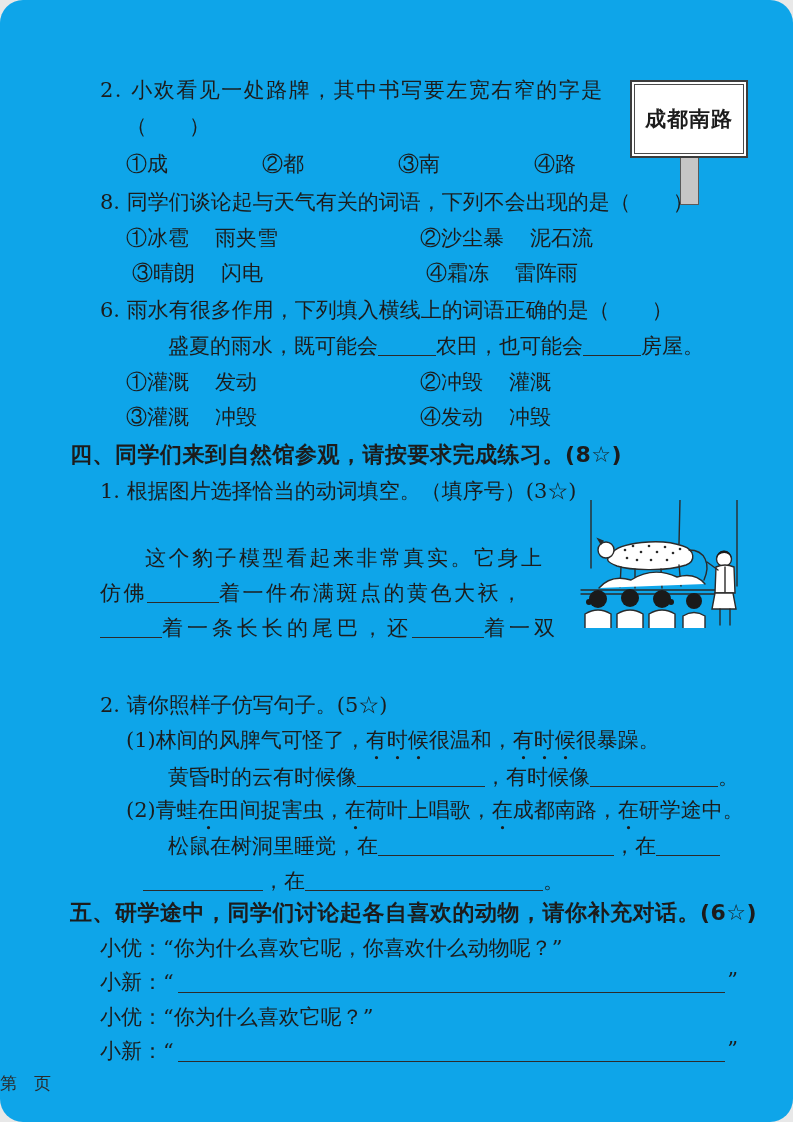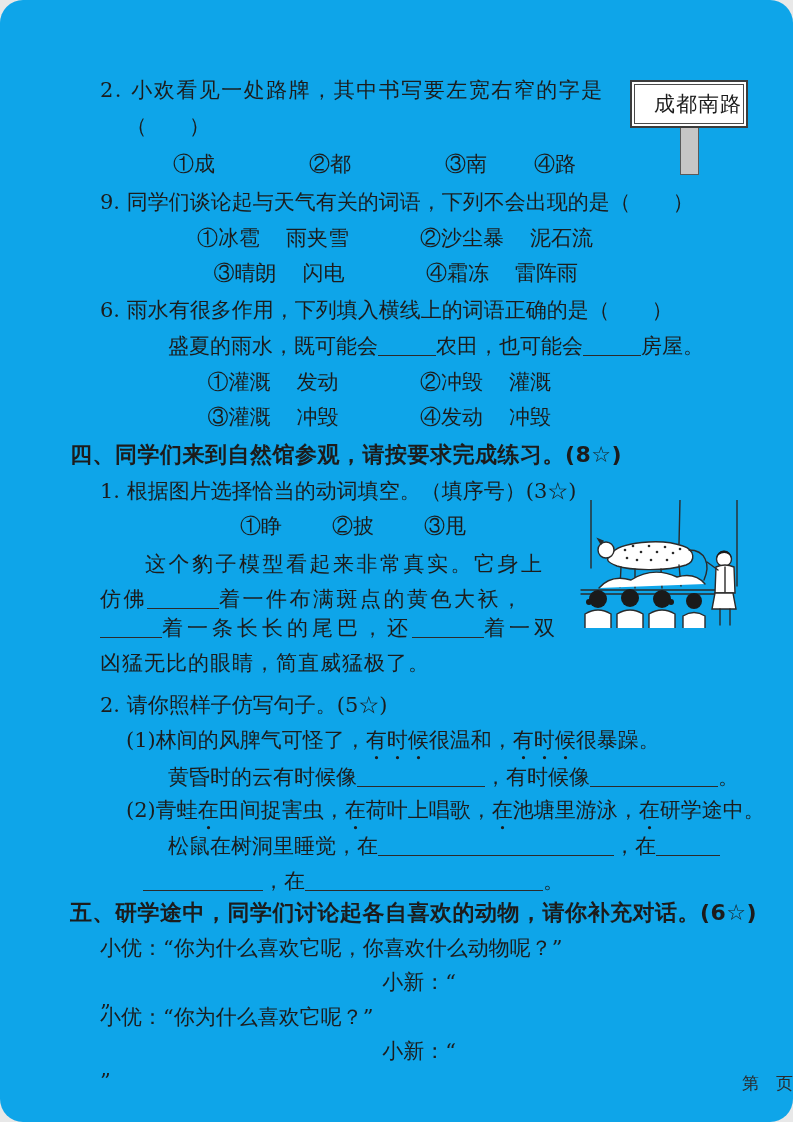--- a/index.html
+++ b/index.html
@@ -9,35 +9,35 @@
     font-family:"DejaVu Serif","Liberation Serif",serif;
     font-size:21px;overflow:hidden;border-radius:23px;
   }
   .abs{position:absolute;white-space:nowrap;}
   .hd{font-family:"DejaVu Sans","Liberation Sans",sans-serif;font-weight:700;font-size:22px;letter-spacing:.5px;}
   .blank{display:inline-block;border-bottom:1.6px solid #2b2b2b;height:20px;vertical-align:-3px;}
   .emph{
     -webkit-text-emphasis:filled dot #1c1c1c;-webkit-text-emphasis-position:under right;
     text-emphasis:filled dot #1c1c1c;text-emphasis-position:under right;
   }
-  .colA{display:inline-block;width:294px;text-align:center;}
+  .colA{display:inline-block;width:294px;}
   .w2{margin-left:26px;}
   .vopt{display:inline-block;width:92px;}
-  .sp2{letter-spacing:2.5px;margin-top:6px;}
+  .sp2{letter-spacing:2.5px;}
   .sp4{letter-spacing:4px;}
   
   .sign{position:absolute;left:630px;top:80px;width:118px;}
   .sign-board{box-sizing:border-box;width:118px;border:2px solid #3c3c3c;padding:2px;background:#fff;}
-  .sign-inner{border:1.5px solid #4a4a4a;text-align:right;font-size:21px;font-weight:400;padding:5px 1px;letter-spacing:1px;}
+  .sign-inner{border:1.5px solid #4a4a4a;text-align:center;font-size:21px;font-weight:700;padding:20px 1px;letter-spacing:1px;}
   .sign-post{width:17px;height:46px;margin:0 auto;background:#c6c6c6;border:1.5px solid #5a5a5a;border-top:none;}
   
-  .dlg{display:flex;width:638px;align-items:center;flex-direction:column;}
+  .dlg{display:flex;width:638px;align-items:flex-end;}
   .dlg .blank{flex:1;margin:0 2px 3px 4px;}
   .dlg .closeq{align-self:flex-start;}
-  .footer{position:absolute;left:0;right:0;top:1072px;text-align:right;
+  .footer{position:absolute;left:0;right:0;top:1072px;text-align:left;
     font-family:"DejaVu Sans","Liberation Sans",sans-serif;font-size:17px;color:#2a2a2a;}
   svg{display:block;}
 </style>
 </head>
 <body>
 
 <div class="page">
 
   <div class="abs" style="left:100px;top:76px;letter-spacing:1.5px">2. 小欢看见一处路牌，其中书写要左宽右窄的字是</div>
   <div class="abs" style="left:126px;top:112px">（　　）</div>
@@ -45,44 +45,41 @@
     <span class="colA" style="width:136px">①成</span><span class="colA" style="width:136px">②都</span><span class="colA" style="width:136px">③南</span><span>④路</span>
   </div>
 
   <div class="sign">
     <div class="sign-board">
       <div class="sign-inner">成都南路</div>
     </div>
     <div class="sign-post"></div>
   </div>
 
-  <div class="abs" style="left:100px;top:188px">9. 同学们谈论起与天气有关的词语，下列不会出现的是（　　）</div>
+  <div class="abs" style="left:100px;top:188px">8. 同学们谈论起与天气有关的词语，下列不会出现的是（　　）</div>
   <div class="abs" style="left:126px;top:224px">
     <span class="colA"><span>①冰雹</span><span class="w2">雨夹雪</span></span><span><span>②沙尘暴</span><span class="w2">泥石流</span></span>
   </div>
   <div class="abs" style="left:132px;top:259px">
     <span class="colA"><span>③晴朗</span><span class="w2">闪电</span></span><span><span>④霜冻</span><span class="w2">雷阵雨</span></span>
   </div>
 
   <div class="abs" style="left:100px;top:296px">6. 雨水有很多作用，下列填入横线上的词语正确的是（　　）</div>
   <div class="abs" style="left:126px;top:368px">
     <span class="colA"><span>①灌溉</span><span class="w2">发动</span></span><span><span>②冲毁</span><span class="w2">灌溉</span></span>
   </div>
   <div class="abs" style="left:168px;top:332px">
     <span>盛夏的雨水，既可能会</span><span class="blank" style="width:58px"></span><span>农田，也可能会</span><span class="blank" style="width:58px"></span><span>房屋。</span>
   </div>
   <div class="abs" style="left:126px;top:403px">
     <span class="colA"><span>③灌溉</span><span class="w2">冲毁</span></span><span><span>④发动</span><span class="w2">冲毁</span></span>
   </div>
 
   <div class="abs hd" style="left:70px;top:440px">四、同学们来到自然馆参观，请按要求完成练习。(8☆)</div>
   <div class="abs" style="left:100px;top:477px">1. 根据图片选择恰当的动词填空。（填序号）(3☆)</div>
-  <div class="abs" style="left:240px;top:512px">
-    <span class="vopt">①睁</span><span class="vopt">②披</span><span class="vopt">③甩</span>
-  </div>
 
   <div class="abs" style="left:577px;top:500px">
     <svg width="172" height="128" viewBox="0 0 172 128" fill="none" stroke="#2a2a2a" stroke-width="1.4" stroke-linecap="round">
       <line x1="14" y1="0" x2="14" y2="68"></line>
       <line x1="103" y1="0" x2="102" y2="44"></line>
       <line x1="160" y1="0" x2="160" y2="86"></line>
 
       <path d="M34,54 C42,42 84,38 106,46 C118,50 119,61 109,65 C88,72 52,70 40,66 C30,62 28,60 34,54 Z" fill="#fff"></path>
       <circle cx="29" cy="50" r="8" fill="#fff"></circle>
       <path d="M24,44 l-3,-5 l5,2 Z" fill="#2a2a2a"></path>
@@ -137,31 +134,30 @@
     </svg>
   </div>
 
   <div class="abs sp2" style="left:145px;top:544px">这个豹子模型看起来非常真实。它身上</div>
   <div class="abs sp2" style="left:100px;top:579px">
     <span>仿佛</span><span class="blank" style="width:72px"></span><span>着一件布满斑点的黄色大袄，</span>
   </div>
   <div class="abs sp4" style="left:100px;top:614px">
     <span class="blank" style="width:62px"></span><span>着一条长长的尾巴，还</span><span class="blank" style="width:72px"></span><span>着一双</span>
   </div>
-  <div class="abs" style="left:100px;top:649px;letter-spacing:1px">凶猛无比的眼睛，简直威猛极了。</div>
 
   <div class="abs" style="left:100px;top:691px">2. 请你照样子仿写句子。(5☆)</div>
   <div class="abs" style="left:126px;top:726px">
     <span>(1)林间的风脾气可怪了，</span><span class="emph">有时候</span><span>很温和，</span><span class="emph">有时候</span><span>很暴躁。</span>
   </div>
   <div class="abs" style="left:168px;top:763px">
     <span>黄昏时的云有时候像</span><span class="blank" style="width:128px"></span><span>，有时候像</span><span class="blank" style="width:128px"></span><span>。</span>
   </div>
   <div class="abs" style="left:126px;top:796px">
-    <span>(2)青蛙</span><span class="emph">在</span><span>田间捉害虫，</span><span class="emph">在</span><span>荷叶上唱歌，</span><span class="emph">在</span><span>池塘里游泳，</span><span class="emph">在</span><span>研学途中。</span>
+    <span>(2)青蛙</span><span class="emph">在</span><span>田间捉害虫，</span><span class="emph">在</span><span>荷叶上唱歌，</span><span class="emph">在</span><span>成都南路，</span><span class="emph">在</span><span>研学途中。</span>
   </div>
   <div class="abs" style="left:168px;top:832px">
     <span>松鼠在树洞里睡觉，在</span><span class="blank" style="width:236px"></span><span>，在</span><span class="blank" style="width:64px"></span>
   </div>
   <div class="abs" style="left:143px;top:867px">
     <span class="blank" style="width:120px"></span><span>，在</span><span class="blank" style="width:238px"></span><span>。</span>
   </div>
 
   <div class="abs hd" style="left:70px;top:898px">五、研学途中，同学们讨论起各自喜欢的动物，请你补充对话。(6☆)</div>
   <div class="abs" style="left:100px;top:934px">小优：“你为什么喜欢它呢，你喜欢什么动物呢？”</div>

